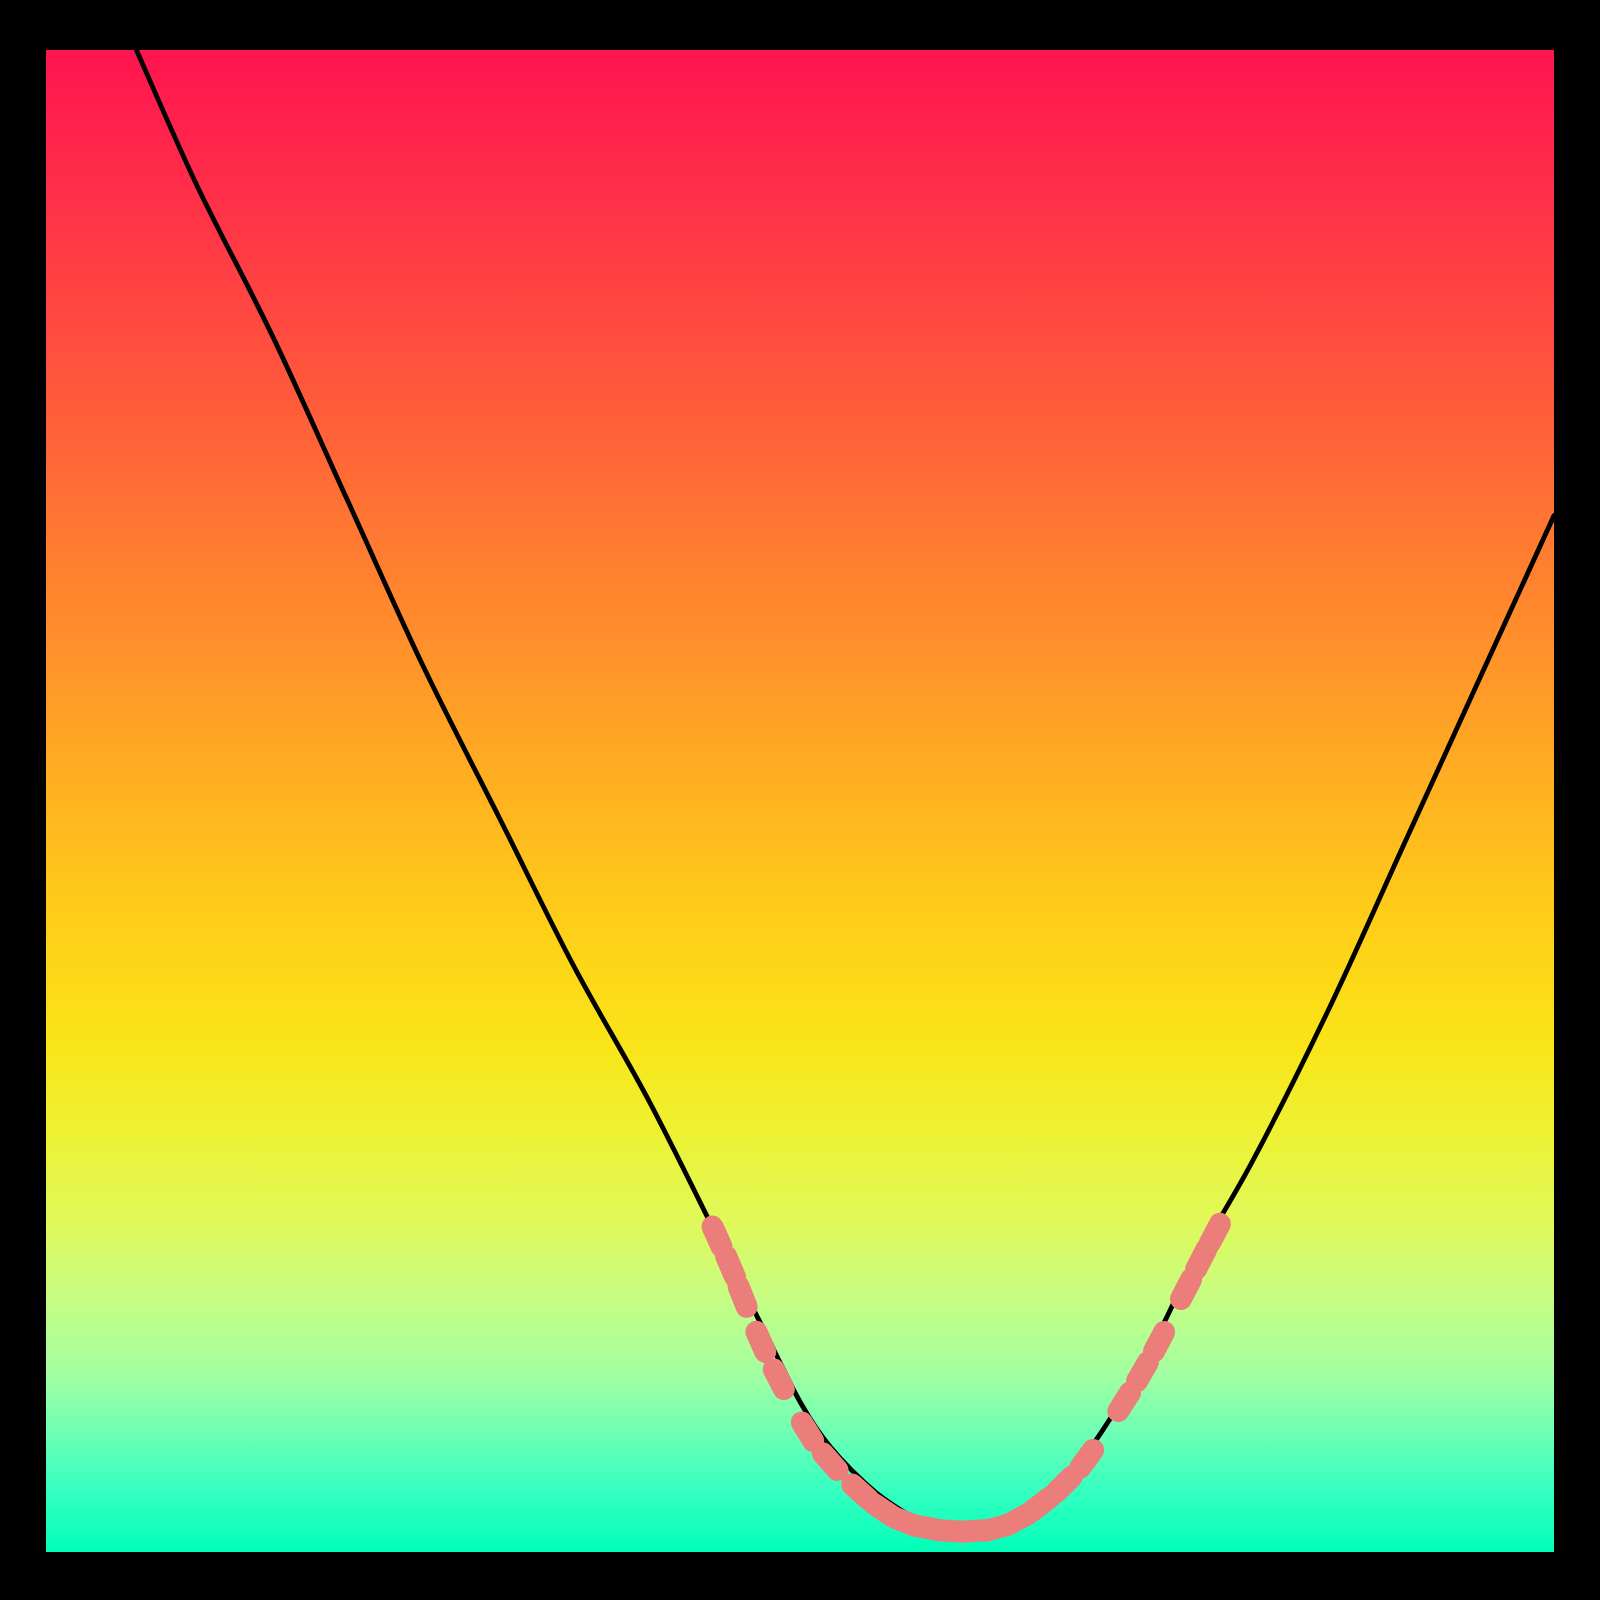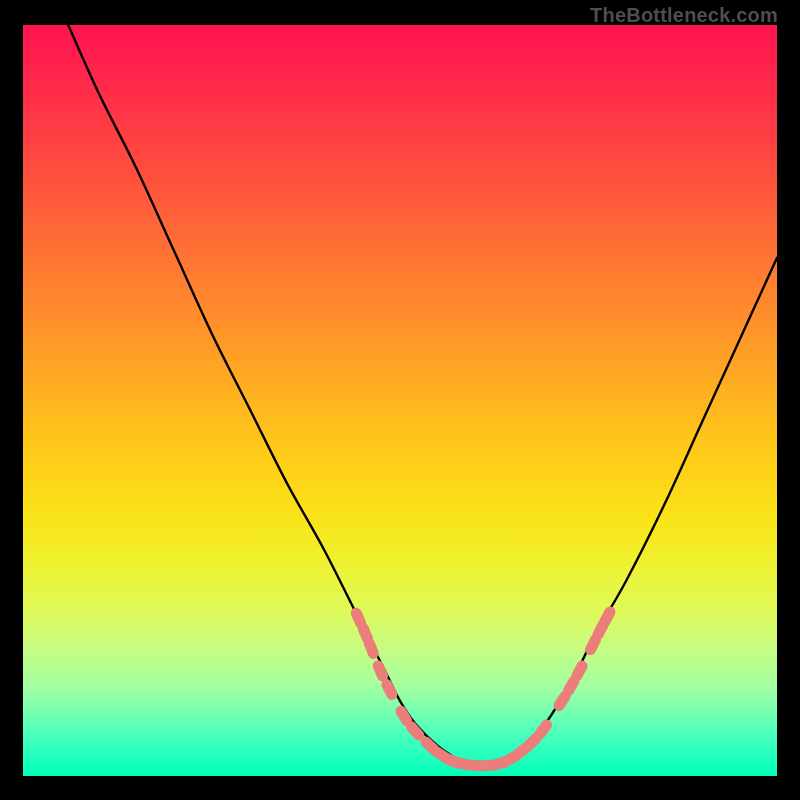--- a/index.html
+++ b/index.html
@@ -94,14 +94,13 @@
         <rect x="509.3" y="698.9" width="22" height="11" rx="5.5" ry="5.5" class="scatter-dot" transform="rotate(-53.9 520.3 704.4)"></rect>
         <rect x="528.1" y="670.4" width="22" height="11" rx="5.5" ry="5.5" class="scatter-dot" transform="rotate(-57.4 539.1 675.9)"></rect>
         <rect x="537.2" y="655.4" width="22" height="11" rx="5.5" ry="5.5" class="scatter-dot" transform="rotate(-60.0 548.2 660.9)"></rect>
         <rect x="545.5" y="640.4" width="22" height="11" rx="5.5" ry="5.5" class="scatter-dot" transform="rotate(-62.1 556.5 645.9)"></rect>
         <rect x="559.0" y="614.1" width="22" height="11" rx="5.5" ry="5.5" class="scatter-dot" transform="rotate(-62.9 570.0 619.6)"></rect>
         <rect x="566.6" y="599.1" width="22" height="11" rx="5.5" ry="5.5" class="scatter-dot" transform="rotate(-62.7 577.6 604.6)"></rect>
         <rect x="573.4" y="586.3" width="22" height="11" rx="5.5" ry="5.5" class="scatter-dot" transform="rotate(-62.0 584.4 591.8)"></rect>
       </g>
   </svg>
 
-  <div class="watermark">TheBottleneck.com</div>
 </div>
 
 </body></html>

